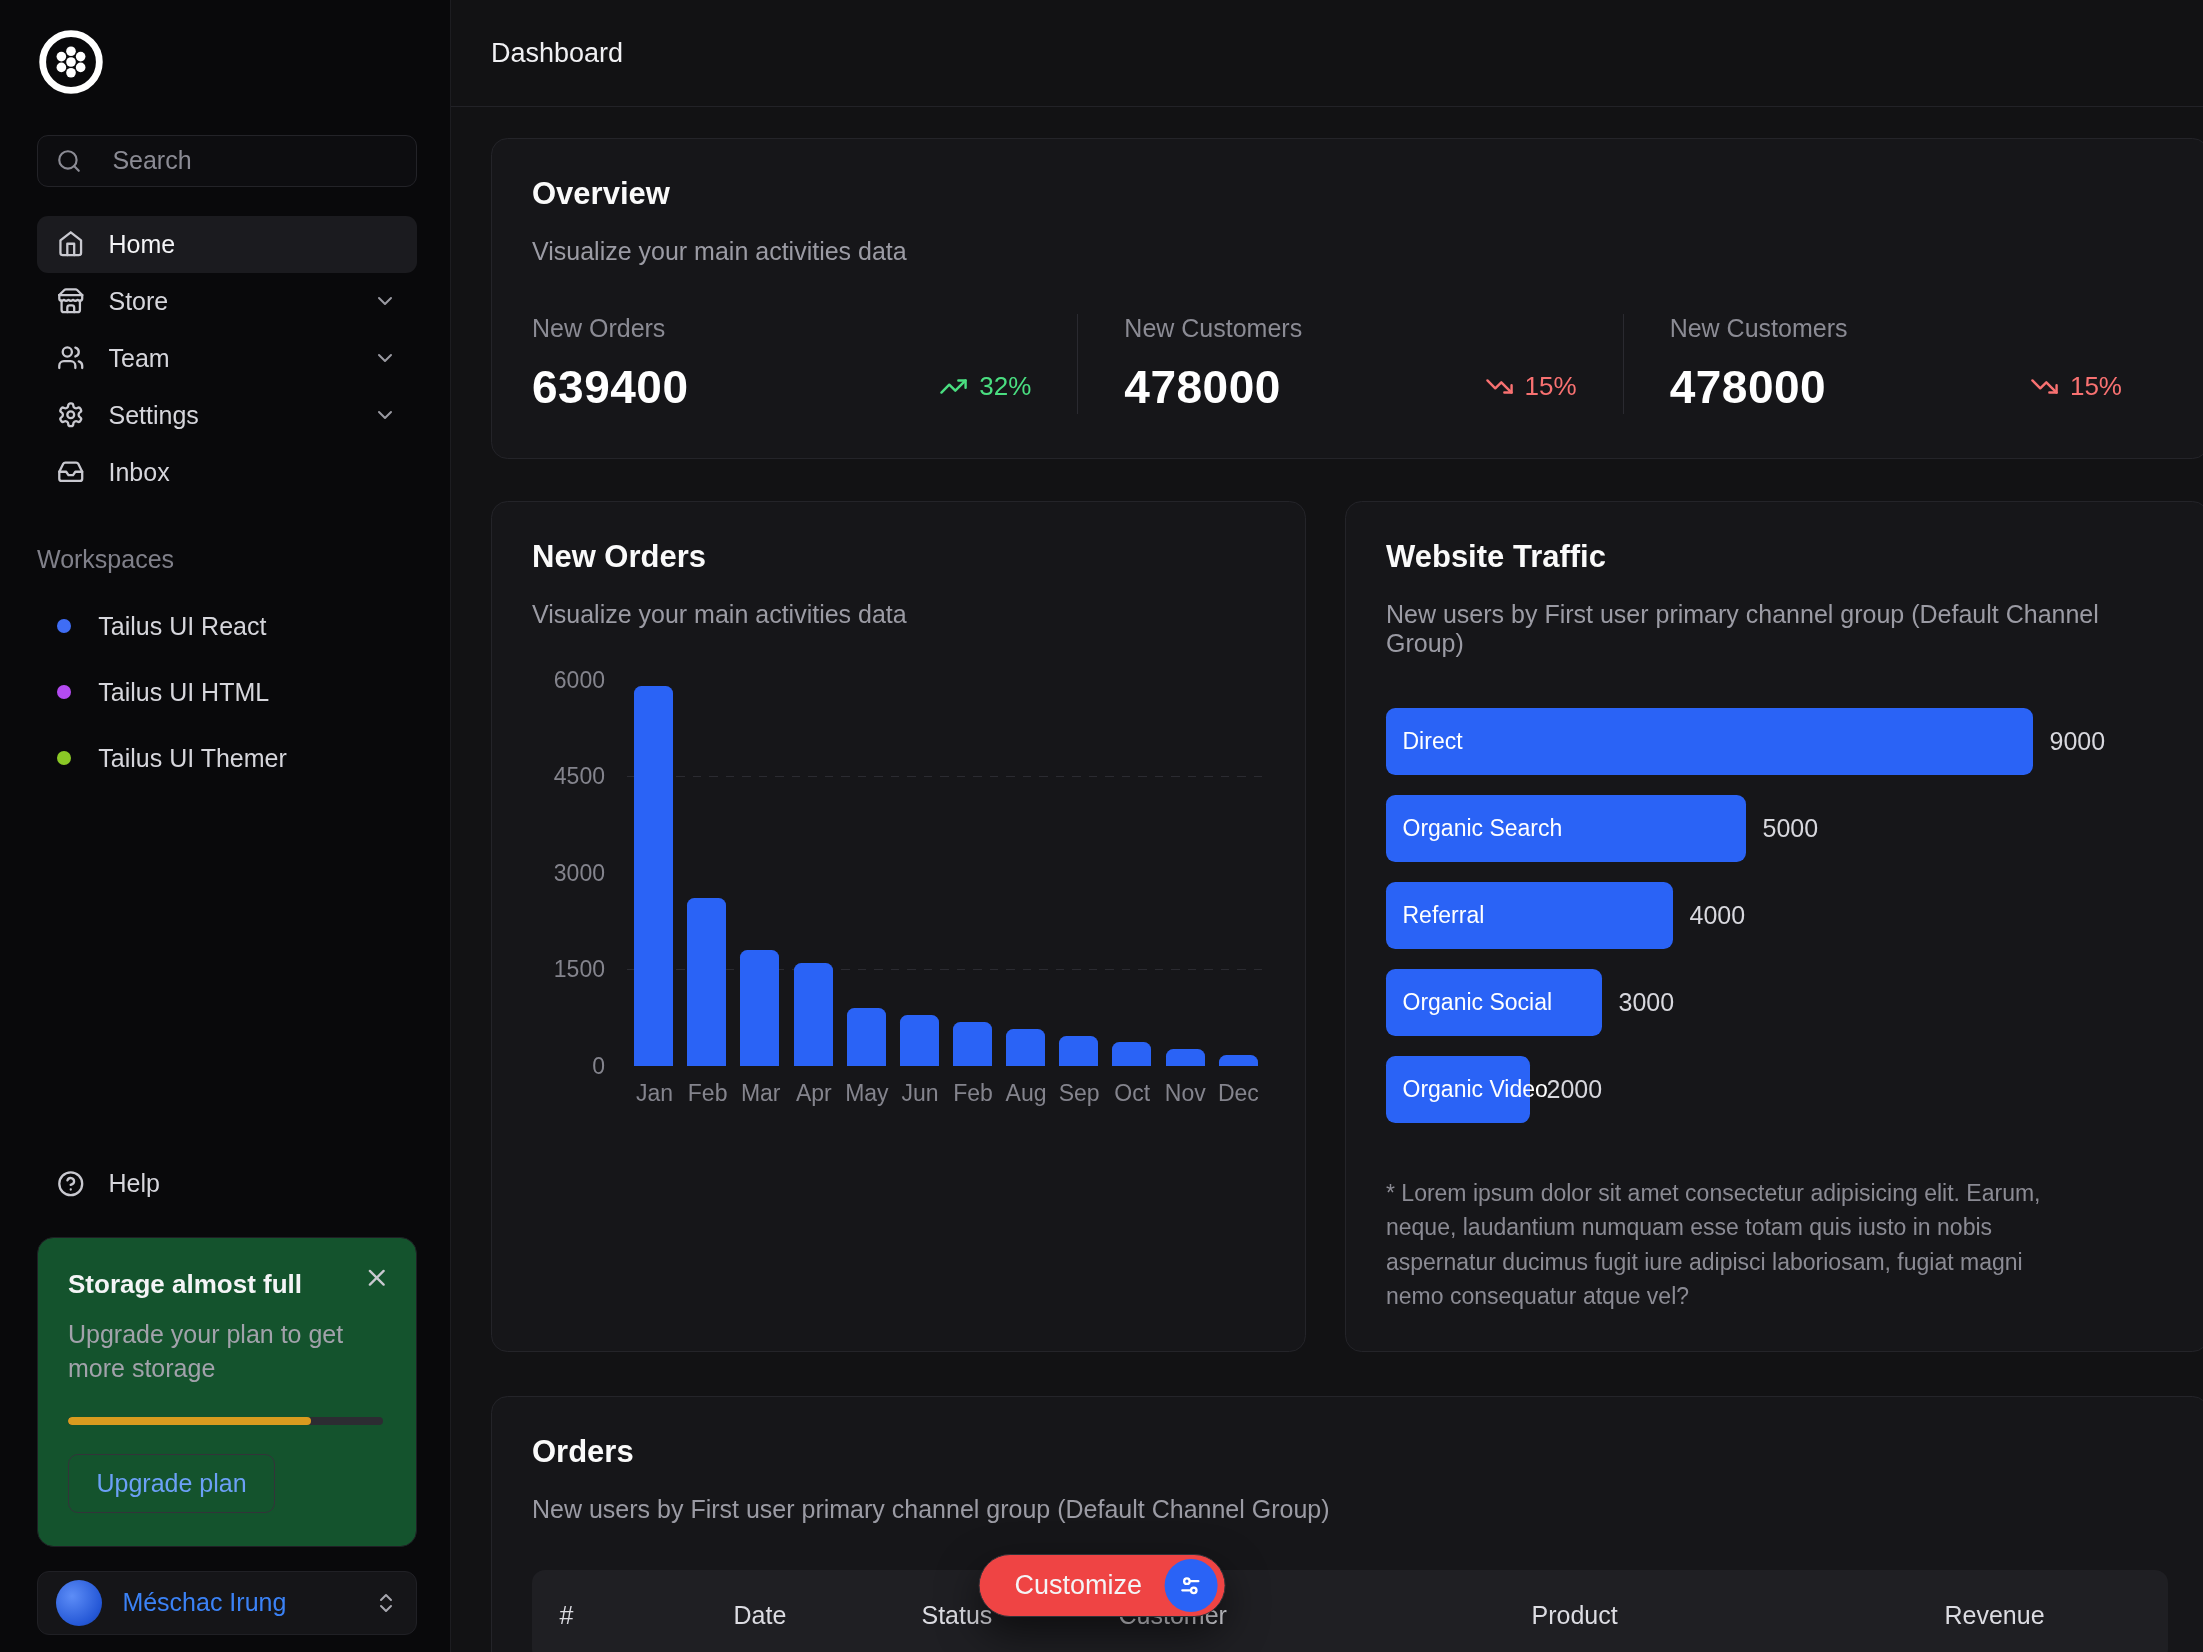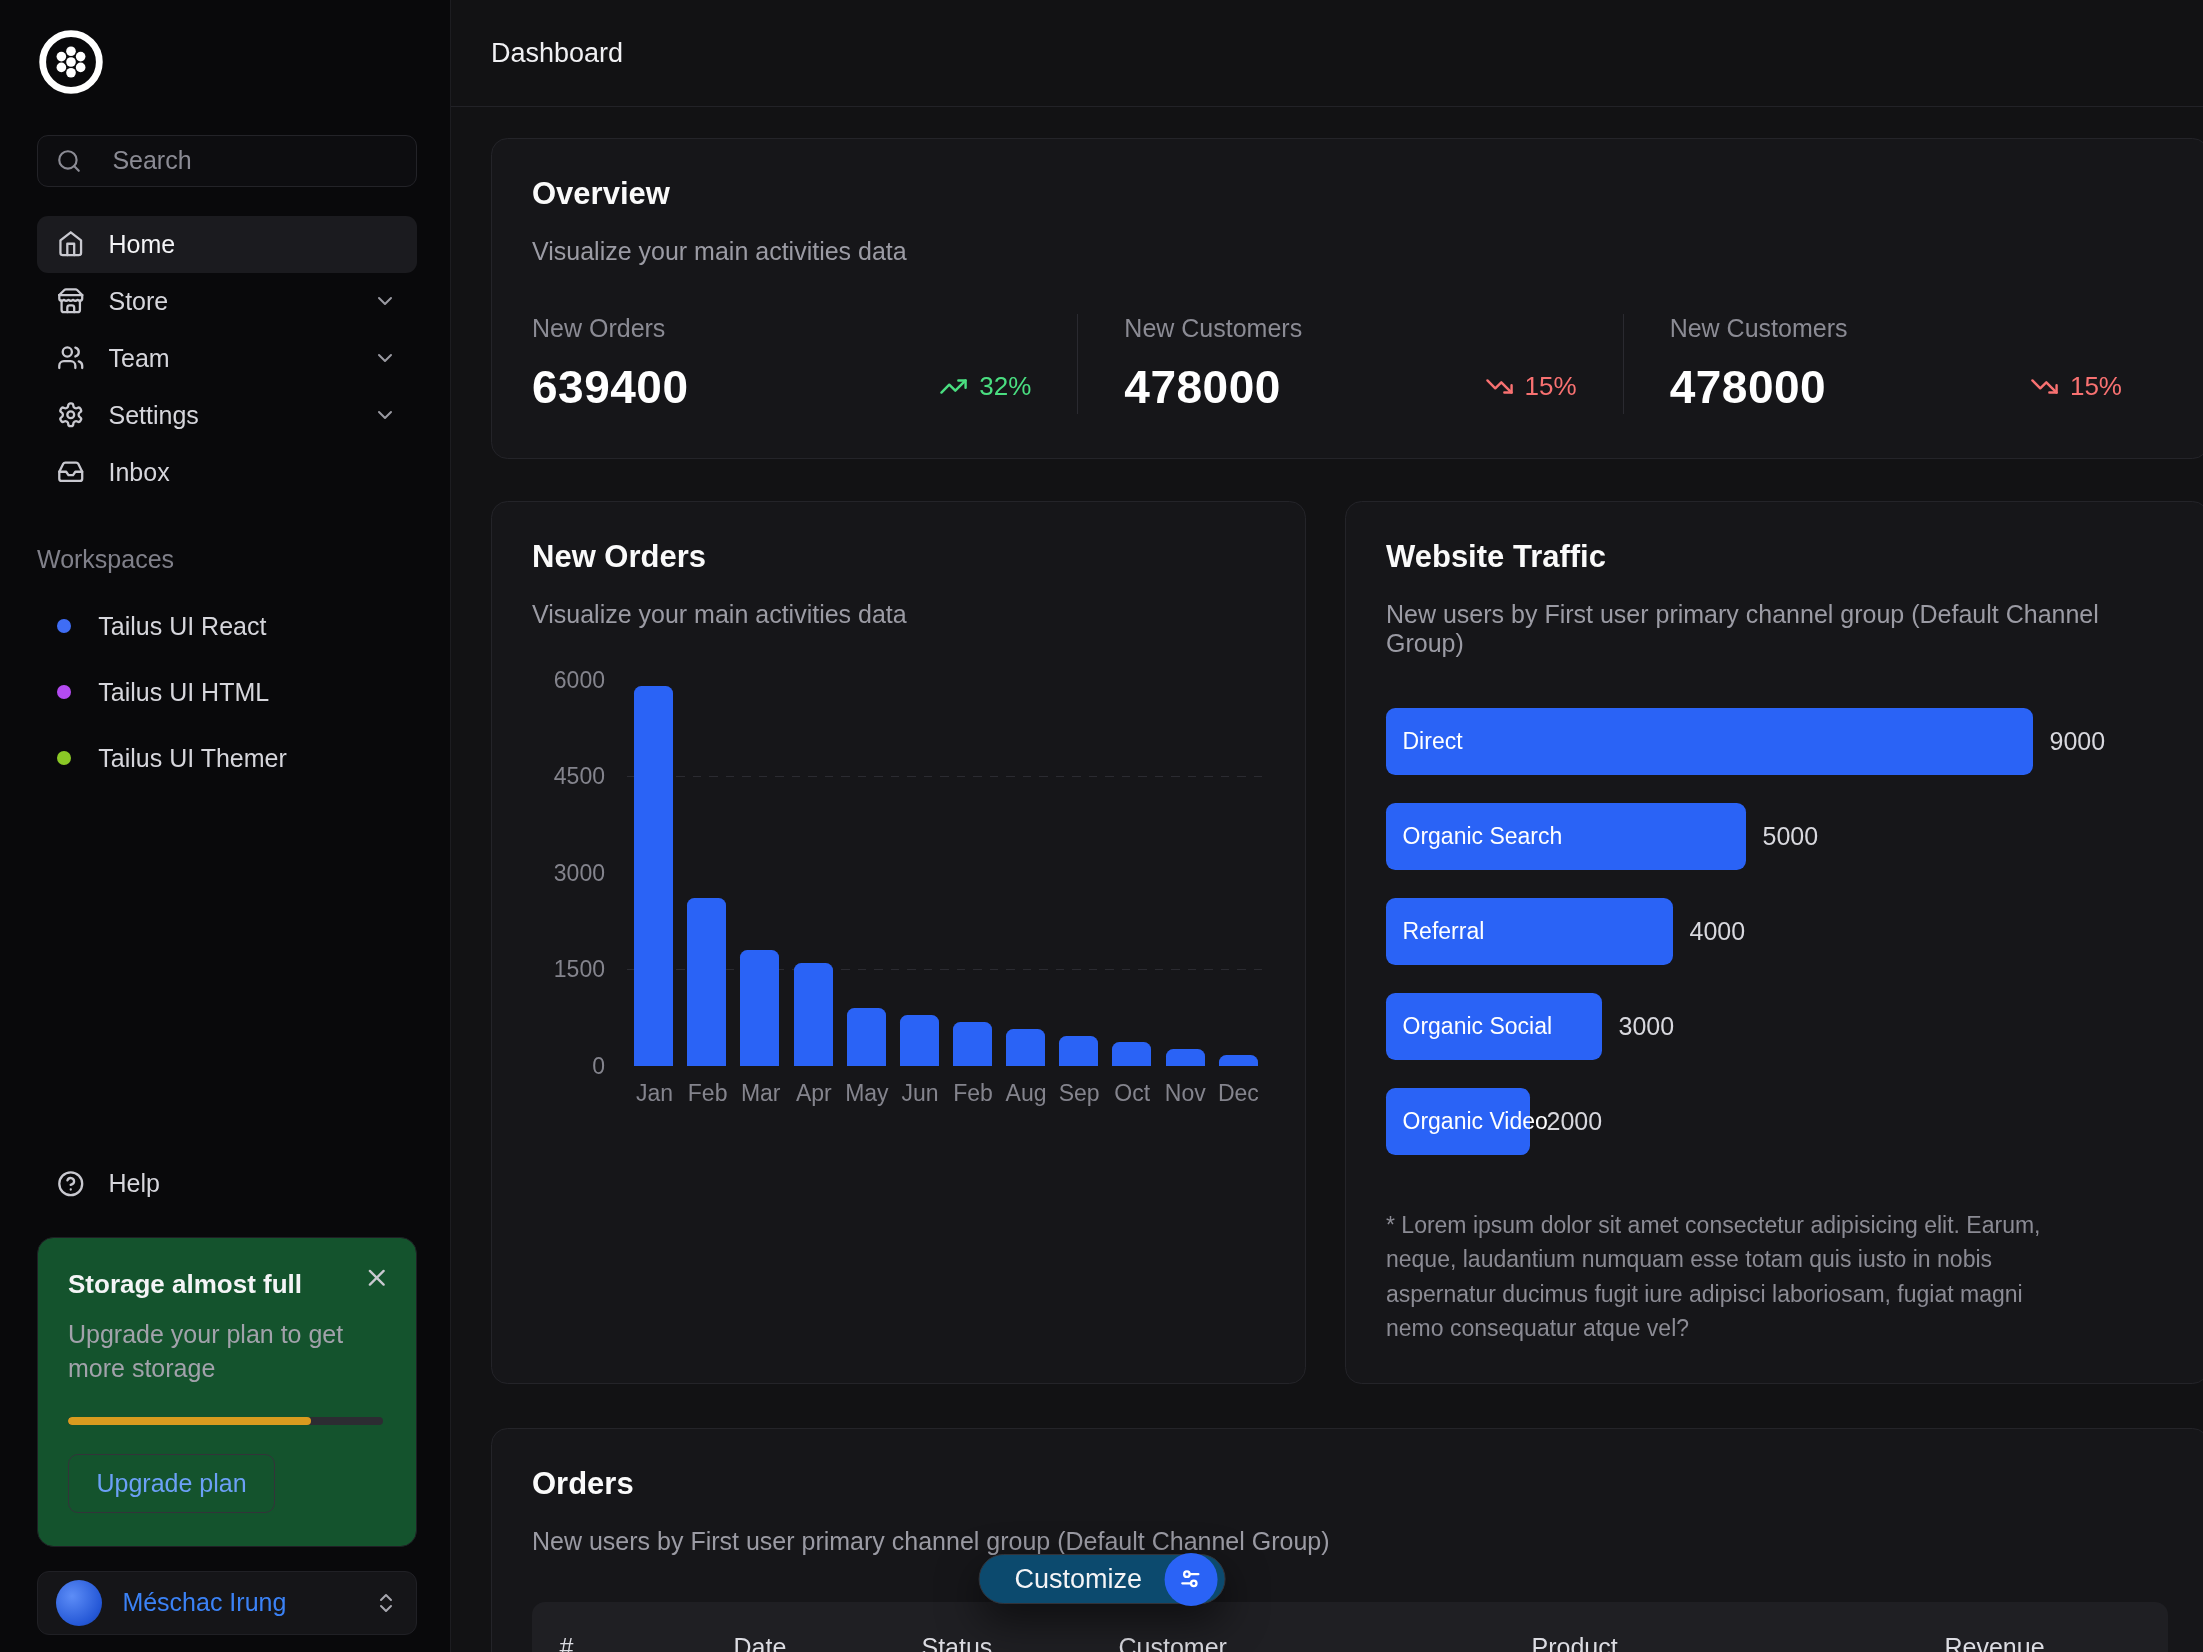--- a/index.html
+++ b/index.html
@@ -110,21 +110,21 @@
   .plot { position:relative; flex:1; height:386px; }
   .gridline { position:absolute; left:0; right:0; height:0.9px;
     background-image:repeating-linear-gradient(90deg,#2b2b31 0 8.3px,transparent 8.3px 16.5px); }
   .bars { position:absolute; inset:0; display:flex; align-items:flex-end; }
   .bar-slot { width:calc(100%/12); height:100%; display:flex; align-items:flex-end; justify-content:center; }
   .vbar { width:39px; background:#2a63f6; border-radius:7.3px 7.3px 0 0; }
   .xaxis { display:flex; margin-left:96px; margin-top:14.7px; }
   .xaxis span { width:calc(100%/12); text-align:center; font-size:23px; color:#84848d; }
 
   
-  .hbars { margin-top:50px; display:flex; flex-direction:column; gap:28px; }
+  .hbars { margin-top:50px; display:flex; flex-direction:column; gap:20px; }
   .hrow { display:flex; align-items:center; }
   .hbar {
     height:67px; background:#2a63f6; border-radius:9.2px;
     display:flex; align-items:center; padding-left:16.5px;
     font-size:23px; color:#ffffff; white-space:nowrap;
   }
   .hval { margin-left:16.5px; font-size:25px; color:#d8d8de; }
   .footnote { margin-top:53px; font-size:23px; line-height:1.5; color:#8b8b94; max-width:698px; }
 
   
@@ -144,21 +144,21 @@
   }
   .cust { display:flex; align-items:center; gap:20px; }
   .avatar { width:48px; height:48px; border-radius:50%; flex:none; overflow:hidden; display:flex; align-items:center; justify-content:center; }
   .avatar.photo-a { background:radial-gradient(circle at 35% 30%, #e8e8e8, #9a9a9a 55%, #3c3c3c); }
   .revenue { color:#e9e9ee; }
   .kebab { width:37px; height:37px; border:none; background:transparent; color:#d2d2d8; font-size:27.5px; line-height:1; cursor:pointer; letter-spacing:0; }
 
   
   .customize {
     position:absolute; left:50%; transform:translateX(-50%); top:1554px;
-    height:50px; background:#0c4a6e; border:0.9px solid #323238; border-radius:917px;
+    height:63px; background:#ef4444; border:0.9px solid #323238; border-radius:917px;
     display:flex; align-items:center; gap:22px; padding:7.3px 7.3px 7.3px 35px;
     box-shadow:0 16.5px 41px rgba(0,0,0,.55); cursor:pointer; z-index:30;
   }
   .customize-label { font-size:27px; color:#f4f4f6; }
   .customize-circle {
     width:53px; height:53px; border-radius:50%; background:#2a63f6;
     display:flex; align-items:center; justify-content:center; color:#fff;
   }
   .customize-circle svg { width:27.5px; height:27.5px; }
 </style>

